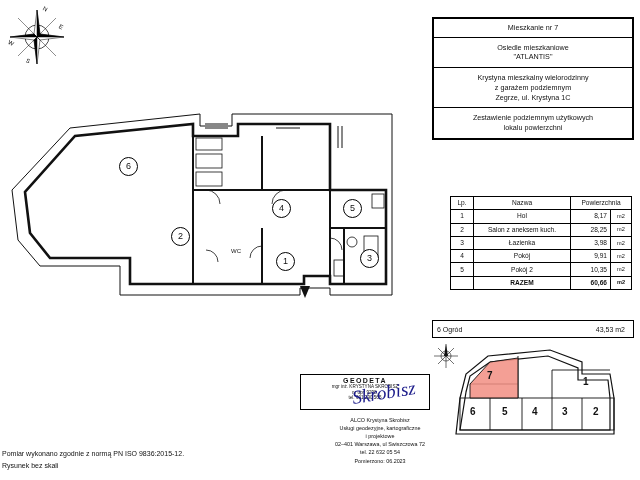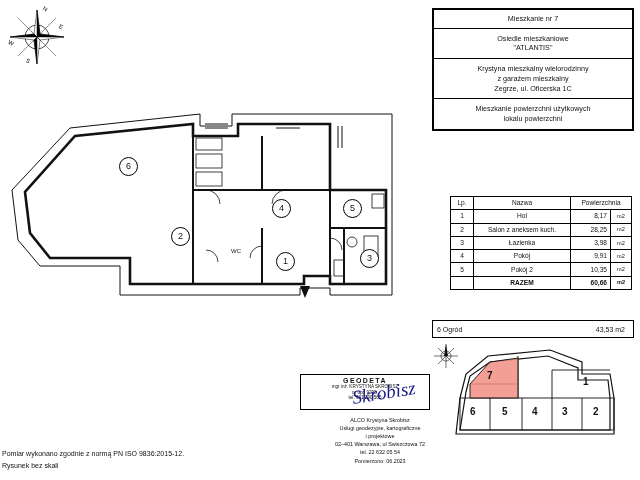--- a/index.html
+++ b/index.html
@@ -8,21 +8,21 @@
     background:#ffffff;
     font-family:"Liberation Sans", sans-serif;
     color:#111;
     position:relative;
     overflow:hidden;
   }
   .abs{position:absolute;}
 
   
   #info-table{
-    left:432px;top:8px;width:200px;
+    left:432px;top:17px;width:200px;
     border:1px solid #000;
     border-collapse:collapse;
   }
   #info-table table{border-collapse:collapse;width:200px;}
   #info-table td{
     border:1px solid #000;
     text-align:center;
     font-size:7.2px;
     padding:4px 2px;
     line-height:1.35;
@@ -203,27 +203,27 @@
         </tr>
     <tr>
           <td class="block">
       <div>Osiedle mieszkaniowe</div>
       <div>"ATLANTIS"</div>
     </td>
         </tr>
     <tr>
           <td class="block">
       <div>Krystyna mieszkalny wielorodzinny</div>
-      <div>z garażem mieszkalny</div>
-      <div>Zegrze, ul. Oficerska 1C</div>
+      <div>z garażem podziemnym</div>
+      <div>Zegrze, ul. Krystyna 1C</div>
     </td>
         </tr>
     <tr>
           <td class="block">
-      <div>Mieszkanie powierzchni użytkowych</div>
+      <div>Zestawienie podziemnym użytkowych</div>
       <div>lokalu powierzchni</div>
     </td>
         </tr>
   </tbody>
     </table>
 </div>
 
 <div class="abs" id="area-table">
   <table>
     <tbody>

